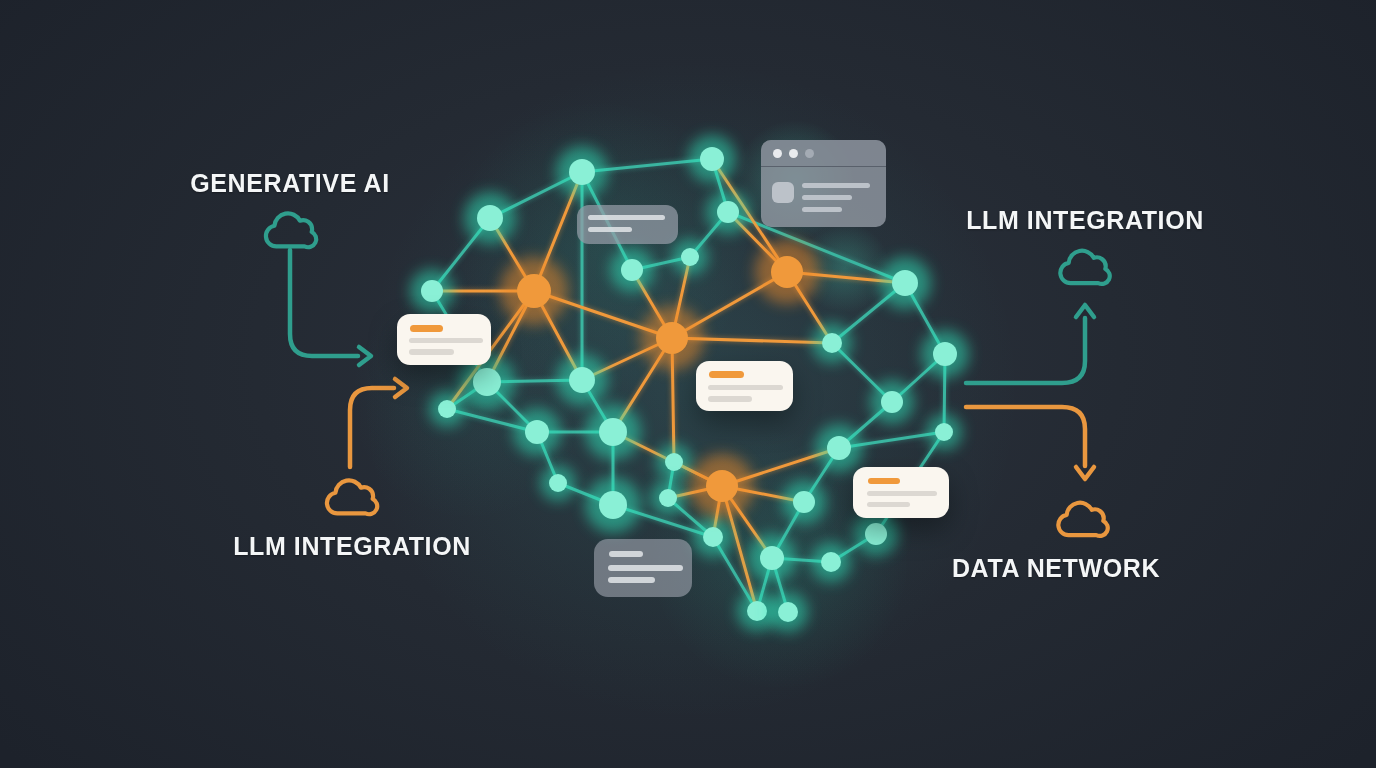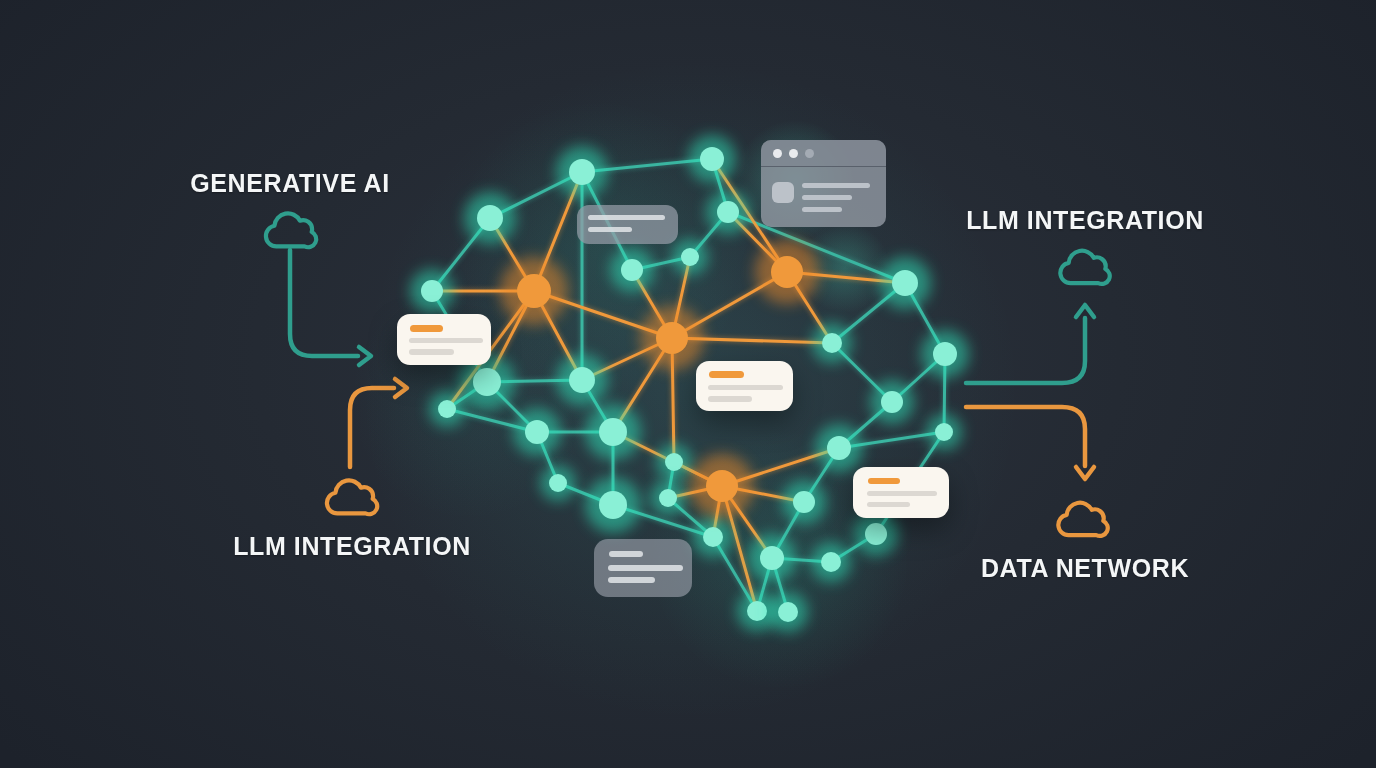--- a/index.html
+++ b/index.html
@@ -271,21 +271,21 @@
       <polyline points="1076,467 1085,479 1094,467" fill="none" stroke="#e9973f" stroke-width="4.5" stroke-linecap="round" stroke-linejoin="round"></polyline>
       <path d="M48 37 H17 A11.5 11.5 0 0 1 14.8 14.2 A15 15 0 0 1 43 8.6 A10 10 0 0 1 56.4 18 C56.4 19 56.2 20 55.9 20.9 A8.8 8.8 0 0 1 48 37 Z" fill="none" stroke="#2f9e8d" stroke-width="4.63448275862069" stroke-linejoin="round" stroke-linecap="round" transform="translate(261 212.875) scale(0.90625)"></path>
       <path d="M48 37 H17 A11.5 11.5 0 0 1 14.8 14.2 A15 15 0 0 1 43 8.6 A10 10 0 0 1 56.4 18 C56.4 19 56.2 20 55.9 20.9 A8.8 8.8 0 0 1 48 37 Z" fill="none" stroke="#2f9e8d" stroke-width="4.715789473684211" stroke-linejoin="round" stroke-linecap="round" transform="translate(1055.5 250.1875) scale(0.890625)"></path>
       <path d="M48 37 H17 A11.5 11.5 0 0 1 14.8 14.2 A15 15 0 0 1 43 8.6 A10 10 0 0 1 56.4 18 C56.4 19 56.2 20 55.9 20.9 A8.8 8.8 0 0 1 48 37 Z" fill="none" stroke="#e9973f" stroke-width="4.63448275862069" stroke-linejoin="round" stroke-linecap="round" transform="translate(322 479.875) scale(0.90625)"></path>
       <path d="M48 37 H17 A11.5 11.5 0 0 1 14.8 14.2 A15 15 0 0 1 43 8.6 A10 10 0 0 1 56.4 18 C56.4 19 56.2 20 55.9 20.9 A8.8 8.8 0 0 1 48 37 Z" fill="none" stroke="#e9973f" stroke-width="4.715789473684211" stroke-linejoin="round" stroke-linecap="round" transform="translate(1053.5 502.1875) scale(0.890625)"></path>
     </svg>
 
   <div class="diagram-label" style="left: 290px; top: 183px; color: rgb(244, 246, 247); text-align: right;">GENERATIVE AI</div>
   <div class="diagram-label" style="left: 1085px; top: 220px; color: rgb(244, 246, 247);">LLM INTEGRATION</div>
   <div class="diagram-label" style="left: 352px; top: 546px; color: rgb(244, 246, 247);">LLM INTEGRATION</div>
-  <div class="diagram-label" style="left: 1085px; top: 568px; color: rgb(244, 246, 247);">DATA NETWORK</div>
+  <div class="diagram-label" style="left: 1056px; top: 568px; color: rgb(244, 246, 247);">DATA NETWORK</div>
 <div class="card" style="left: 577px; top: 205px; width: 101px; height: 39px; border-radius: 12px; background: rgba(150, 157, 167, 0.72);">
       <div class="bar" style="left: 11px; top: 10px; width: 77px; height: 5px; background: rgba(224, 228, 232, 0.85);"></div>
       <div class="bar" style="left: 11px; top: 22px; width: 44px; height: 5px; background: rgba(224, 228, 232, 0.85);"></div>
     </div>
     <div class="card" style="left: 761px; top: 140px; width: 125px; height: 87px; border-radius: 10px; background: rgba(144, 151, 161, 0.82);">
       <div class="window-titlebar" style="height: 27px; background: rgba(128, 135, 145, 0.55); border-radius: 10px 10px 0px 0px;">
         <span class="window-dot" style="background: rgb(233, 235, 238);"></span>
         <span class="window-dot" style="background: rgb(233, 235, 238);"></span>
         <span class="window-dot" style="background: rgb(164, 171, 180);"></span>
       </div>

